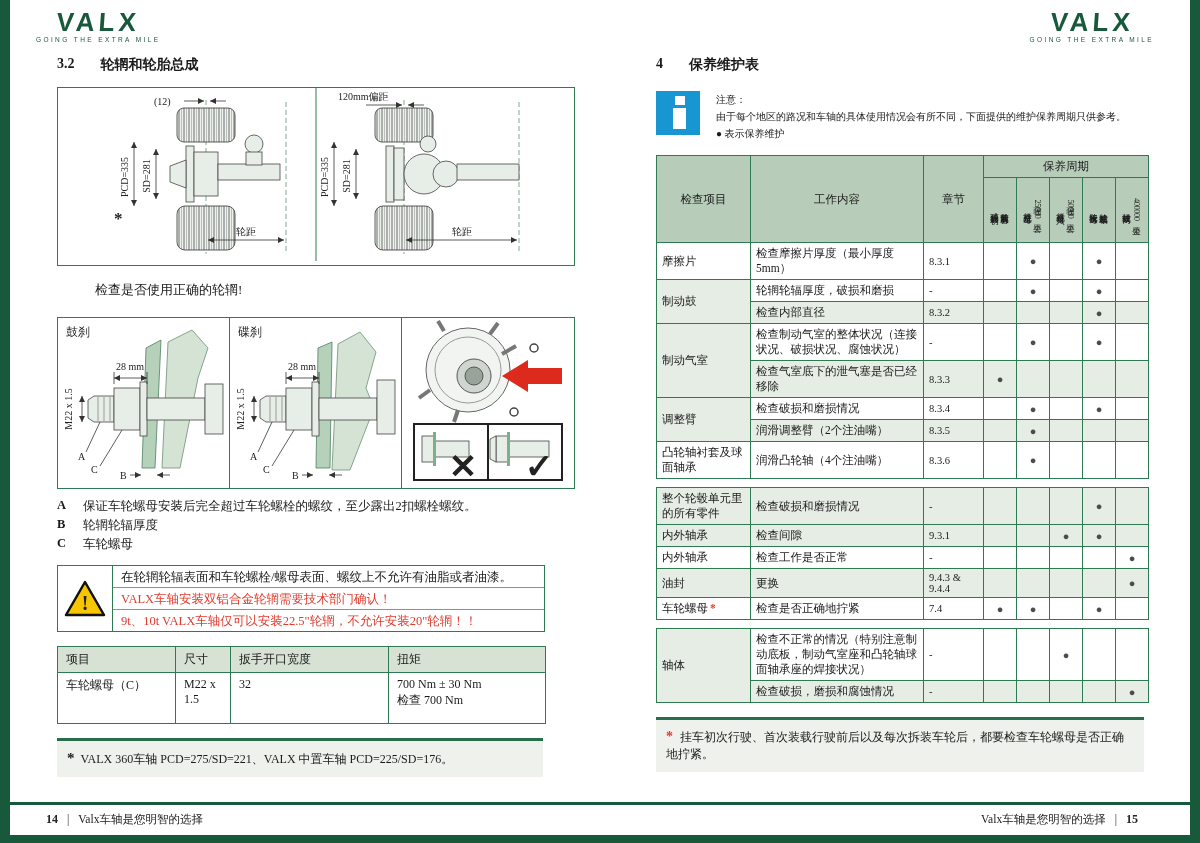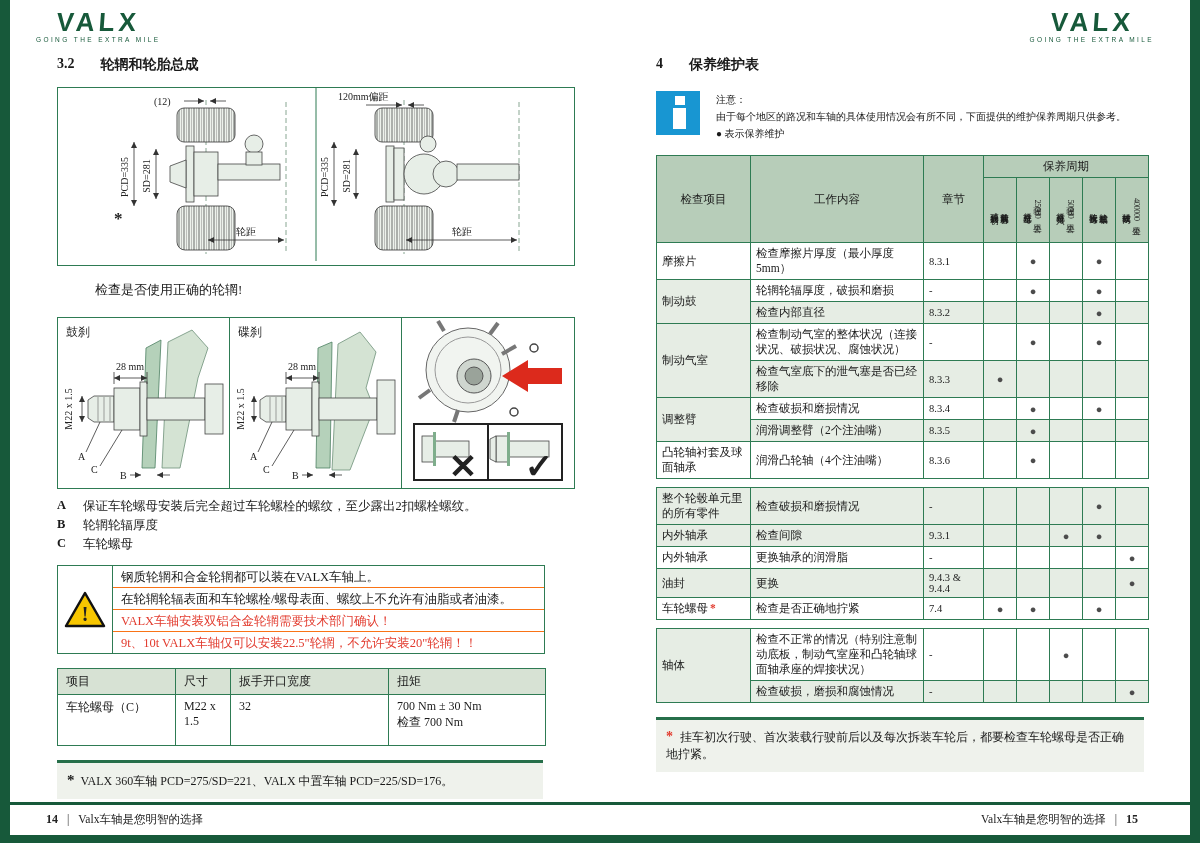--- a/index.html
+++ b/index.html
@@ -264,21 +264,20 @@
   </div>
 
   <div class="warnbox">
     <div class="warn-icon-cell">
       <svg width="42" height="38" viewBox="0 0 42 38">
         <polygon points="21,2 40,35 2,35" fill="#f7c600" stroke="#111" stroke-width="2.5" stroke-linejoin="round"></polygon>
         <text x="21" y="30" font-size="20" font-weight="bold" text-anchor="middle" fill="#111" font-family="Liberation Sans, sans-serif">!</text>
       </svg>
     </div>
     <div class="warn-lines">
-      <div class="warn-line">钢质轮辋和合金轮辋都可以装在VALX车轴上。</div>
       <div class="warn-line">在轮辋轮辐表面和车轮螺栓/螺母表面、螺纹上不允许有油脂或者油漆。</div>
       <div class="warn-line red">VALX车轴安装双铝合金轮辋需要技术部门确认！</div>
       <div class="warn-line red">9t、10t VALX车轴仅可以安装22.5"轮辋，不允许安装20"轮辋！！</div>
     </div>
   </div>
 
   <table class="torque">
     <colgroup>
         <col style="width:118px">
         <col style="width:55px">
@@ -464,21 +463,21 @@
             <td class="wcell lt">检查间隙</td>
             <td class="ccell lt">9.3.1</td>
             <td class="dcell lt"></td>
             <td class="dcell lt"></td>
             <td class="dcell lt">●</td>
             <td class="dcell lt">●</td>
             <td class="dcell lt"></td>
           </tr>
           <tr>
             <td rowspan="1" class="icell">内外轴承</td>
-            <td class="wcell">更换轴承的润滑脂</td>
+            <td class="wcell">检查工作是否正常</td>
             <td class="ccell">-</td>
             <td class="dcell"></td>
             <td class="dcell"></td>
             <td class="dcell"></td>
             <td class="dcell"></td>
             <td class="dcell">●</td>
           </tr>
           <tr>
             <td rowspan="1" class="icell lt">油封</td>
             <td class="wcell lt">更换</td>

